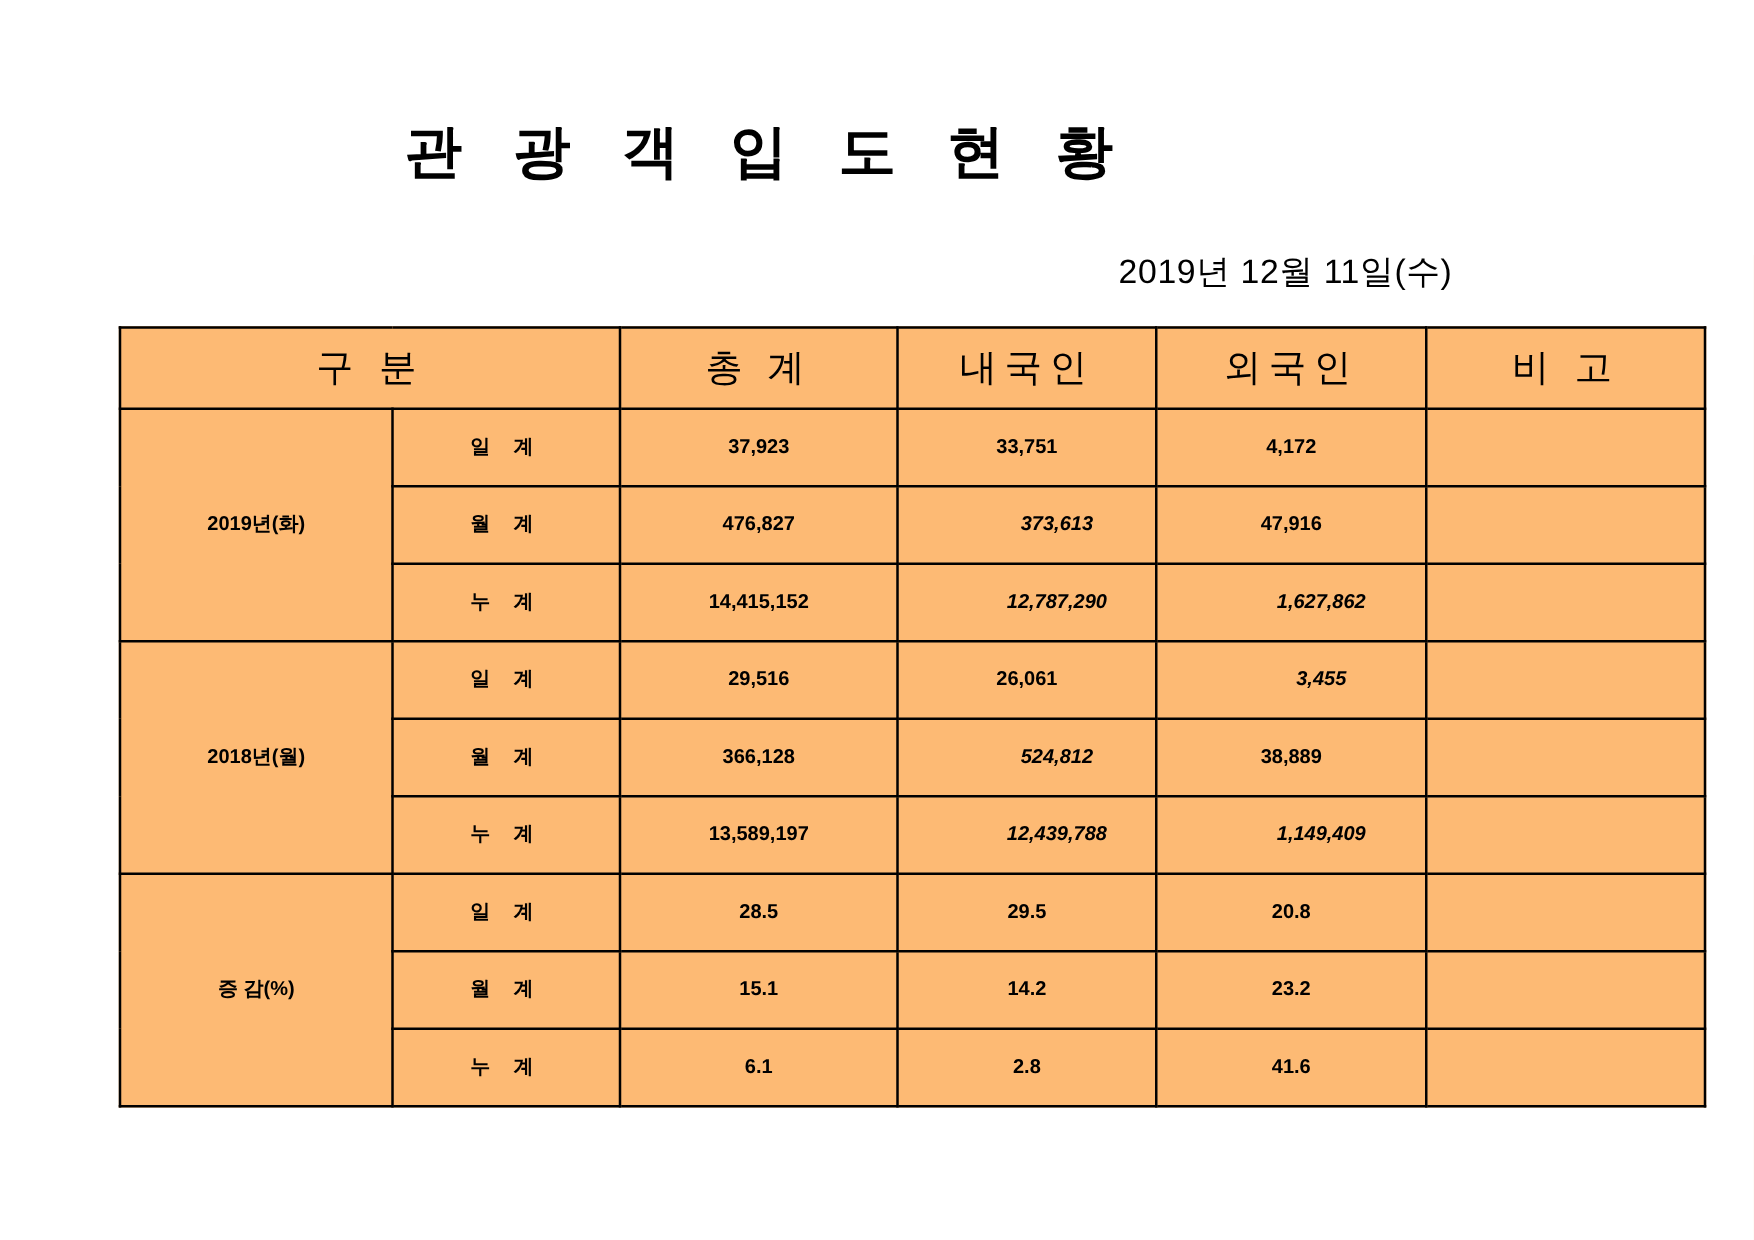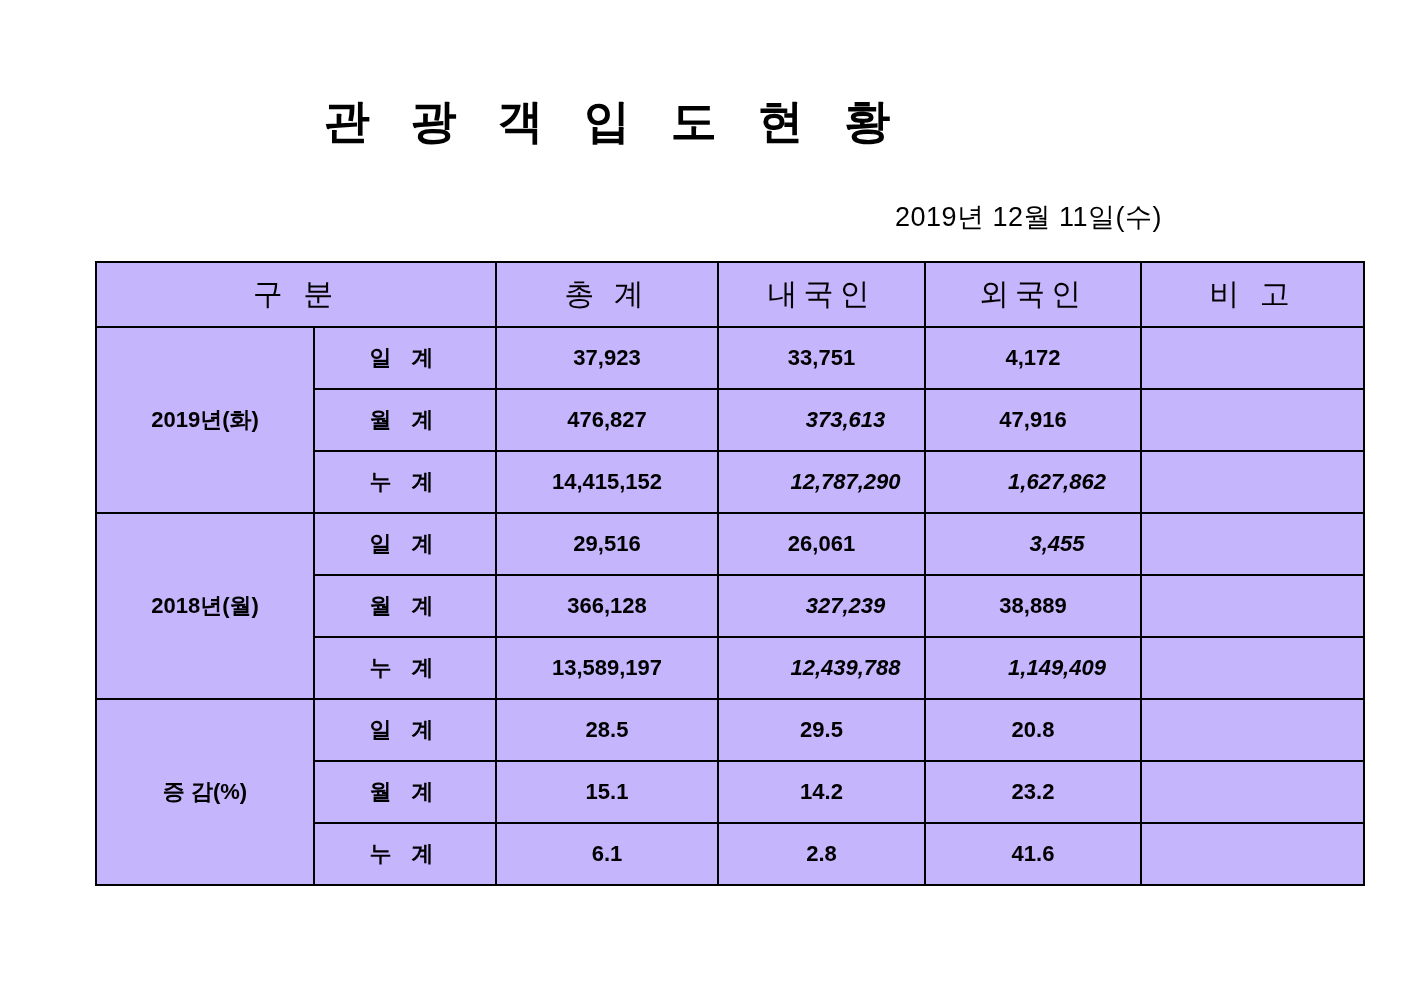--- a/index.html
+++ b/index.html
@@ -34,30 +34,30 @@
     font-size: 27px;
     padding-right: 66px;
     padding-top: 52px;
     letter-spacing: 0.5px;
   }
   table.stat {
     border-collapse: collapse;
     table-layout: fixed;
     margin: 26px 0 0 95px;
     width: 1268px;
-    background: #c4b5fd;
+    background: #fdba74;
   }
   table.stat td, table.stat th {
     border: 2px solid #000000;
     text-align: center;
     vertical-align: middle;
     padding: 0;
     height: 60px;
     font-weight: bold;
-    font-size: 22px;
+    font-size: 16px;
   }
   table.stat th {
     font-size: 30px;
     font-weight: normal;
     letter-spacing: 6px;
     height: 63px;
   }
   th.col-gubun { width: 400px; }
   th.col-total { width: 222px; font-family: Liberation Serif, serif; }
   th.col-dom   { width: 207px; border-radius: 16px; }
@@ -144,21 +144,21 @@
         <td class="group-label thick-top" rowspan="3">2018년(월)</td>
         <td class="sub-label thick-top">일 계</td>
         <td class="num thick-top">29,516</td>
         <td class="num thick-top">26,061</td>
         <td class="num ital thick-top">3,455</td>
         <td class="note thick-top"></td>
       </tr>
       <tr>
         <td class="sub-label">월 계</td>
         <td class="num">366,128</td>
-        <td class="num ital">327,239</td>
+        <td class="num ital">524,812</td>
         <td class="num">38,889</td>
         <td class="note"></td>
       </tr>
       <tr>
         <td class="sub-label">누 계</td>
         <td class="num">13,589,197</td>
         <td class="num ital">12,439,788</td>
         <td class="num ital">1,149,409</td>
         <td class="note"></td>
       </tr>

